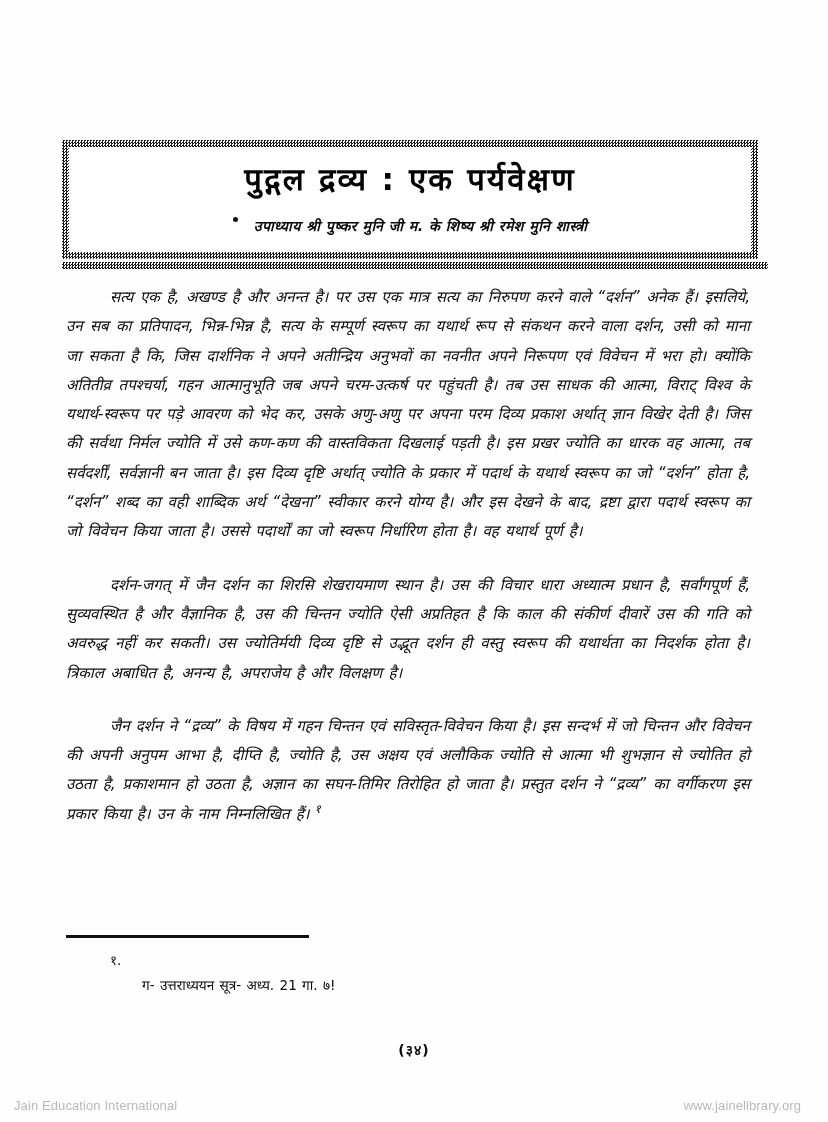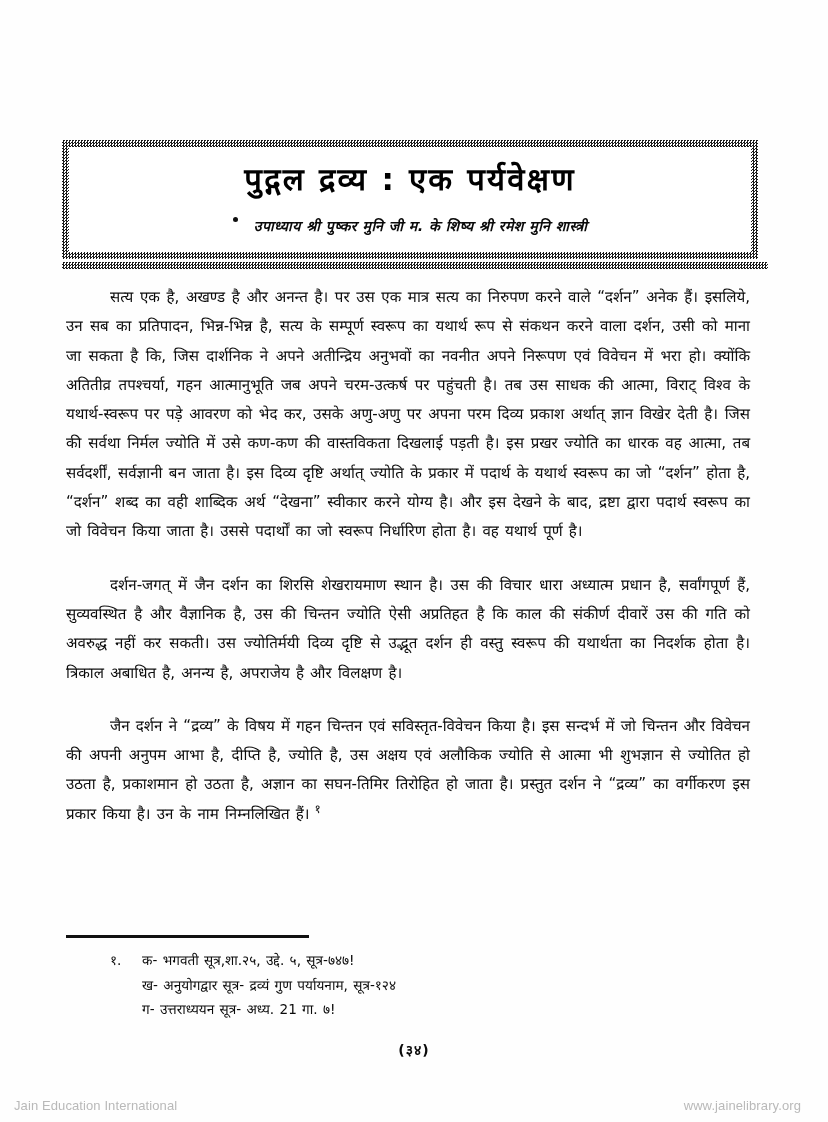--- a/index.html
+++ b/index.html
@@ -109,20 +109,21 @@
   }
 
   .para {
     margin: 0 16px 17px 0;
     font-size: 15.1px;
     line-height: 29.3px;
     text-align: justify;
     text-align-last: left;
     text-justify: inter-word;
     word-spacing: 1.4px;
+    font-style: italic;
   }
 
   .para .indent {
     display: inline-block;
     width: 44px;
   }
 
   .para.p2 { margin-top: 24px; }
   .para.p3 { margin-top: 24px; }
 
@@ -230,27 +231,22 @@
     <p class="para p3"><span class="indent"></span><span>जैन दर्शन ने “द्रव्य” के विषय में गहन चिन्तन एवं सविस्तृत-विवेचन किया है। इस सन्दर्भ में जो चिन्तन और विवेचन की अपनी अनुपम आभा है, दीप्ति है, ज्योति है, उस अक्षय एवं अलौकिक ज्योति से आत्मा भी शुभज्ञान से ज्योतित हो उठता है, प्रकाशमान हो उठता है, अज्ञान का सघन-तिमिर तिरोहित हो जाता है। प्रस्तुत दर्शन ने “द्रव्य” का वर्गीकरण इस प्रकार किया है। उन के नाम निम्नलिखित हैं।</span><sup class="fn-ref">१</sup></p>
 
   </div>
 
   <div class="fn-rule"></div>
 
   <div class="footnotes">
 
     <div class="fn-row">
       <span class="fn-num">१.</span>
-      <span class="fn-text">क- भगवती सूत्र,शा.२५, उद्दे. ५, सूत्र-७४७!</span>
     </div>
 
-    <div class="fn-row cont">
-      <span class="fn-num">.</span>
-      <span class="fn-text">ख- अनुयोगद्वार सूत्र- द्रव्यं गुण पर्यायनाम, सूत्र-१२४</span>
-    </div>
 
     <div class="fn-row cont">
       <span class="fn-num">.</span>
       <span class="fn-text">ग- उत्तराध्ययन सूत्र- अध्य. 21 गा. ७!</span>
     </div>
 
   </div>
 
   <div class="page-number">(३४)</div>
 

